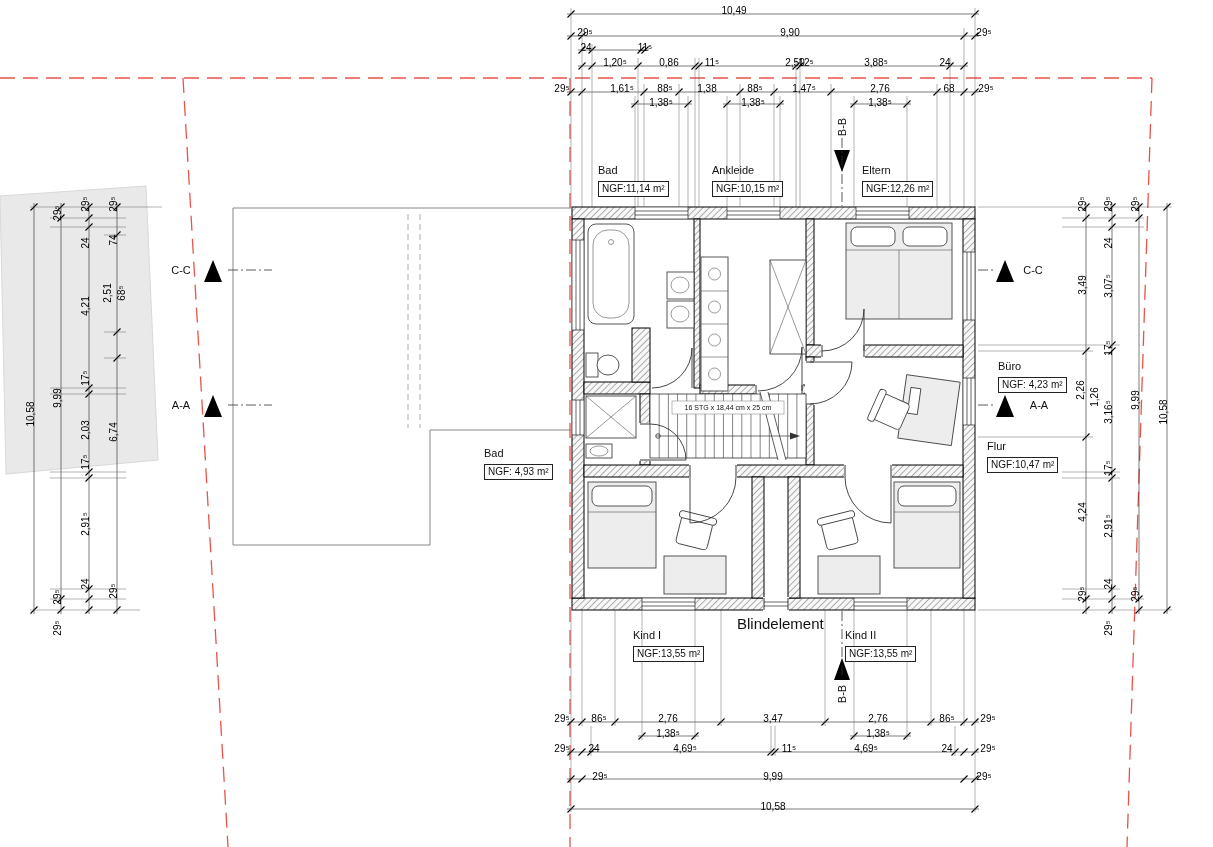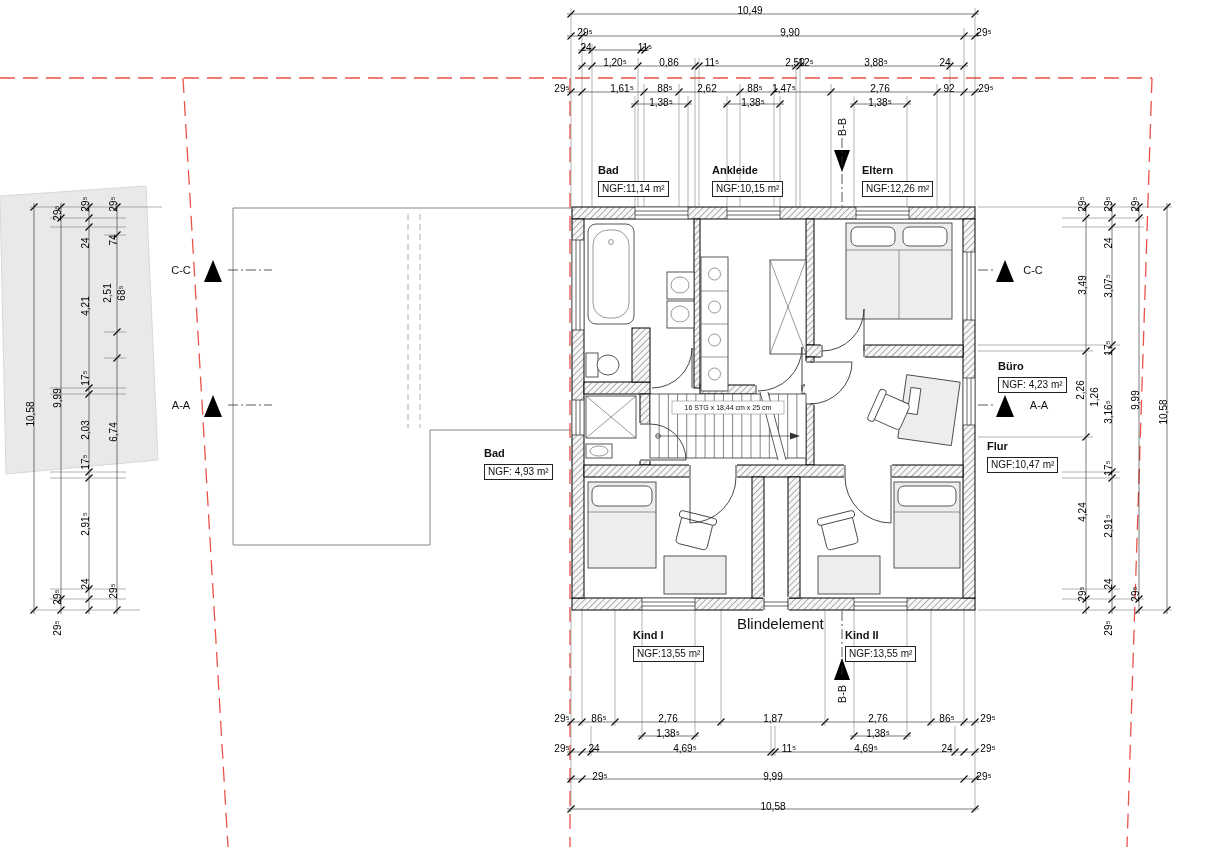--- a/index.html
+++ b/index.html
@@ -23,21 +23,21 @@
   .step{stroke:#333;stroke-width:.6}
   .red{stroke:var(--boundary-red,#e8544a);stroke-width:1.3;fill:none;stroke-dasharray:15 8}
   .cdash{stroke:#333;stroke-width:.8;fill:none;stroke-dasharray:10 3 2 3}
   .tri{fill:#000}
   .neighbor{fill:var(--neighbor-gray,#e9e9e9);stroke:#d8d8d8;stroke-width:1}
   .annex{fill:none;stroke:#888;stroke-width:1}
   .adash{stroke:#9a9a9a;stroke-width:.8;stroke-dasharray:6 4}
   .dim{position:absolute;font-size:10px;line-height:11px;white-space:nowrap;transform:translate(-50%,-50%);color:#000}
   .dim.rot{transform:translate(-50%,-50%) rotate(-90deg)}
   .room-label{position:absolute}
-  .rn{font-weight:bold;font-size:11px;margin-bottom:2px}
+  .rn{font-weight:normal;font-size:11px;margin-bottom:2px}
   .ngf{display:inline-block;border:1px solid #222;background:#fff;padding:0 3px;font-size:10px;line-height:14px;white-space:nowrap}
   .slabel{position:absolute;font-size:11px;white-space:nowrap;transform:translate(-50%,-50%)}
   .slabel.rot{transform:translate(-50%,-50%) rotate(-90deg)}
   .note{position:absolute;font-size:15px;white-space:nowrap}
   .stair-note{position:absolute;font-size:7px;white-space:nowrap;transform:translate(-50%,-50%)}
 </style>
 </head>
 <body>
 
 <div id="stage">
@@ -551,41 +551,41 @@
 
   <div class="slabel" style="left:181px;top:270px">C-C</div>
   <div class="slabel" style="left:181px;top:405px">A-A</div>
   <div class="slabel" style="left:1033px;top:270px">C-C</div>
   <div class="slabel" style="left:1039px;top:405px">A-A</div>
   <div class="slabel rot" style="left:842px;top:127px">B-B</div>
   <div class="slabel rot" style="left:842px;top:694px">B-B</div>
 
   <div class="note" style="left:737px;top:615px">Blindelement</div>
   <div class="stair-note" style="left:728px;top:407px">16 STG x 18,44 cm x 25 cm</div>
-<div class="dim" style="left: 750px; top: 10px; text-align: right;">10,49</div>
+<div class="dim" style="left: 734px; top: 10px; text-align: right;">10,49</div>
       <div class="dim" style="left: 585px; top: 32px;">29⁵</div>
       <div class="dim" style="left: 790px; top: 32px;">9,90</div>
       <div class="dim" style="left: 984px; top: 32px;">29⁵</div>
       <div class="dim" style="left: 586px; top: 47px;">24</div>
       <div class="dim" style="left: 645px; top: 47px;">11⁵</div>
       <div class="dim" style="left: 615px; top: 62px;">1,20⁵</div>
       <div class="dim" style="left: 669px; top: 62px;">0,86</div>
       <div class="dim" style="left: 712px; top: 62px;">11⁵</div>
       <div class="dim" style="left: 755px; top: 62px; margin-left: 40px;">2,50</div>
       <div class="dim" style="left: 806px; top: 62px;">12⁵</div>
       <div class="dim" style="left: 876px; top: 62px;">3,88⁵</div>
       <div class="dim" style="left: 945px; top: 62px;">24</div>
       <div class="dim" style="left: 562px; top: 88px;">29⁵</div>
       <div class="dim" style="left: 622px; top: 88px;">1,61⁵</div>
       <div class="dim" style="left: 665px; top: 88px;">88⁵</div>
-      <div class="dim" style="left: 707px; top: 88px;">2,62</div>
+      <div class="dim" style="left: 707px; top: 88px;">1,38</div>
       <div class="dim" style="left: 755px; top: 88px;">88⁵</div>
-      <div class="dim" style="left: 784px; top: 88px; text-align: center;">1,47⁵</div>
+      <div class="dim" style="left: 804px; top: 88px; text-align: center;">1,47⁵</div>
       <div class="dim" style="left: 880px; top: 88px;">2,76</div>
-      <div class="dim" style="left: 949px; top: 88px;">92</div>
+      <div class="dim" style="left: 949px; top: 88px;">68</div>
       <div class="dim" style="left: 986px; top: 88px;">29⁵</div>
       <div class="dim" style="left: 661px; top: 102px;">1,38⁵</div>
       <div class="dim" style="left: 753px; top: 102px;">1,38⁵</div>
       <div class="dim" style="left: 880px; top: 102px;">1,38⁵</div>
       <div class="dim rot" style="left: 30px; top: 414px;">10,58</div>
       <div class="dim rot" style="left: 57px; top: 213px;">29⁵</div>
       <div class="dim rot" style="left: 57px; top: 398px;">9,99</div>
       <div class="dim rot" style="left: 57px; top: 597px;">29⁵</div>
       <div class="dim rot" style="left: 57px; top: 628px;">29⁵</div>
       <div class="dim rot" style="left: 85px; top: 204px;">29⁵</div>
@@ -617,21 +617,21 @@
       <div class="dim rot" style="left: 1108px; top: 526px;">2,91⁵</div>
       <div class="dim rot" style="left: 1108px; top: 584px;">24</div>
       <div class="dim rot" style="left: 1108px; top: 628px;">29⁵</div>
       <div class="dim rot" style="left: 1135px; top: 204px;">29⁵</div>
       <div class="dim rot" style="left: 1135px; top: 400px;">9,99</div>
       <div class="dim rot" style="left: 1135px; top: 594px;">29⁵</div>
       <div class="dim rot" style="left: 1163px; top: 412px;">10,58</div>
       <div class="dim" style="left: 562px; top: 718px;">29⁵</div>
       <div class="dim" style="left: 599px; top: 718px;">86⁵</div>
       <div class="dim" style="left: 668px; top: 718px;">2,76</div>
-      <div class="dim" style="left: 773px; top: 718px;">1,87</div>
+      <div class="dim" style="left: 773px; top: 718px;">3,47</div>
       <div class="dim" style="left: 878px; top: 718px;">2,76</div>
       <div class="dim" style="left: 947px; top: 718px;">86⁵</div>
       <div class="dim" style="left: 988px; top: 718px;">29⁵</div>
       <div class="dim" style="left: 668px; top: 733px;">1,38⁵</div>
       <div class="dim" style="left: 878px; top: 733px;">1,38⁵</div>
       <div class="dim" style="left: 562px; top: 748px;">29⁵</div>
       <div class="dim" style="left: 594px; top: 748px;">24</div>
       <div class="dim" style="left: 685px; top: 748px;">4,69⁵</div>
       <div class="dim" style="left: 789px; top: 748px;">11⁵</div>
       <div class="dim" style="left: 866px; top: 748px;">4,69⁵</div>

